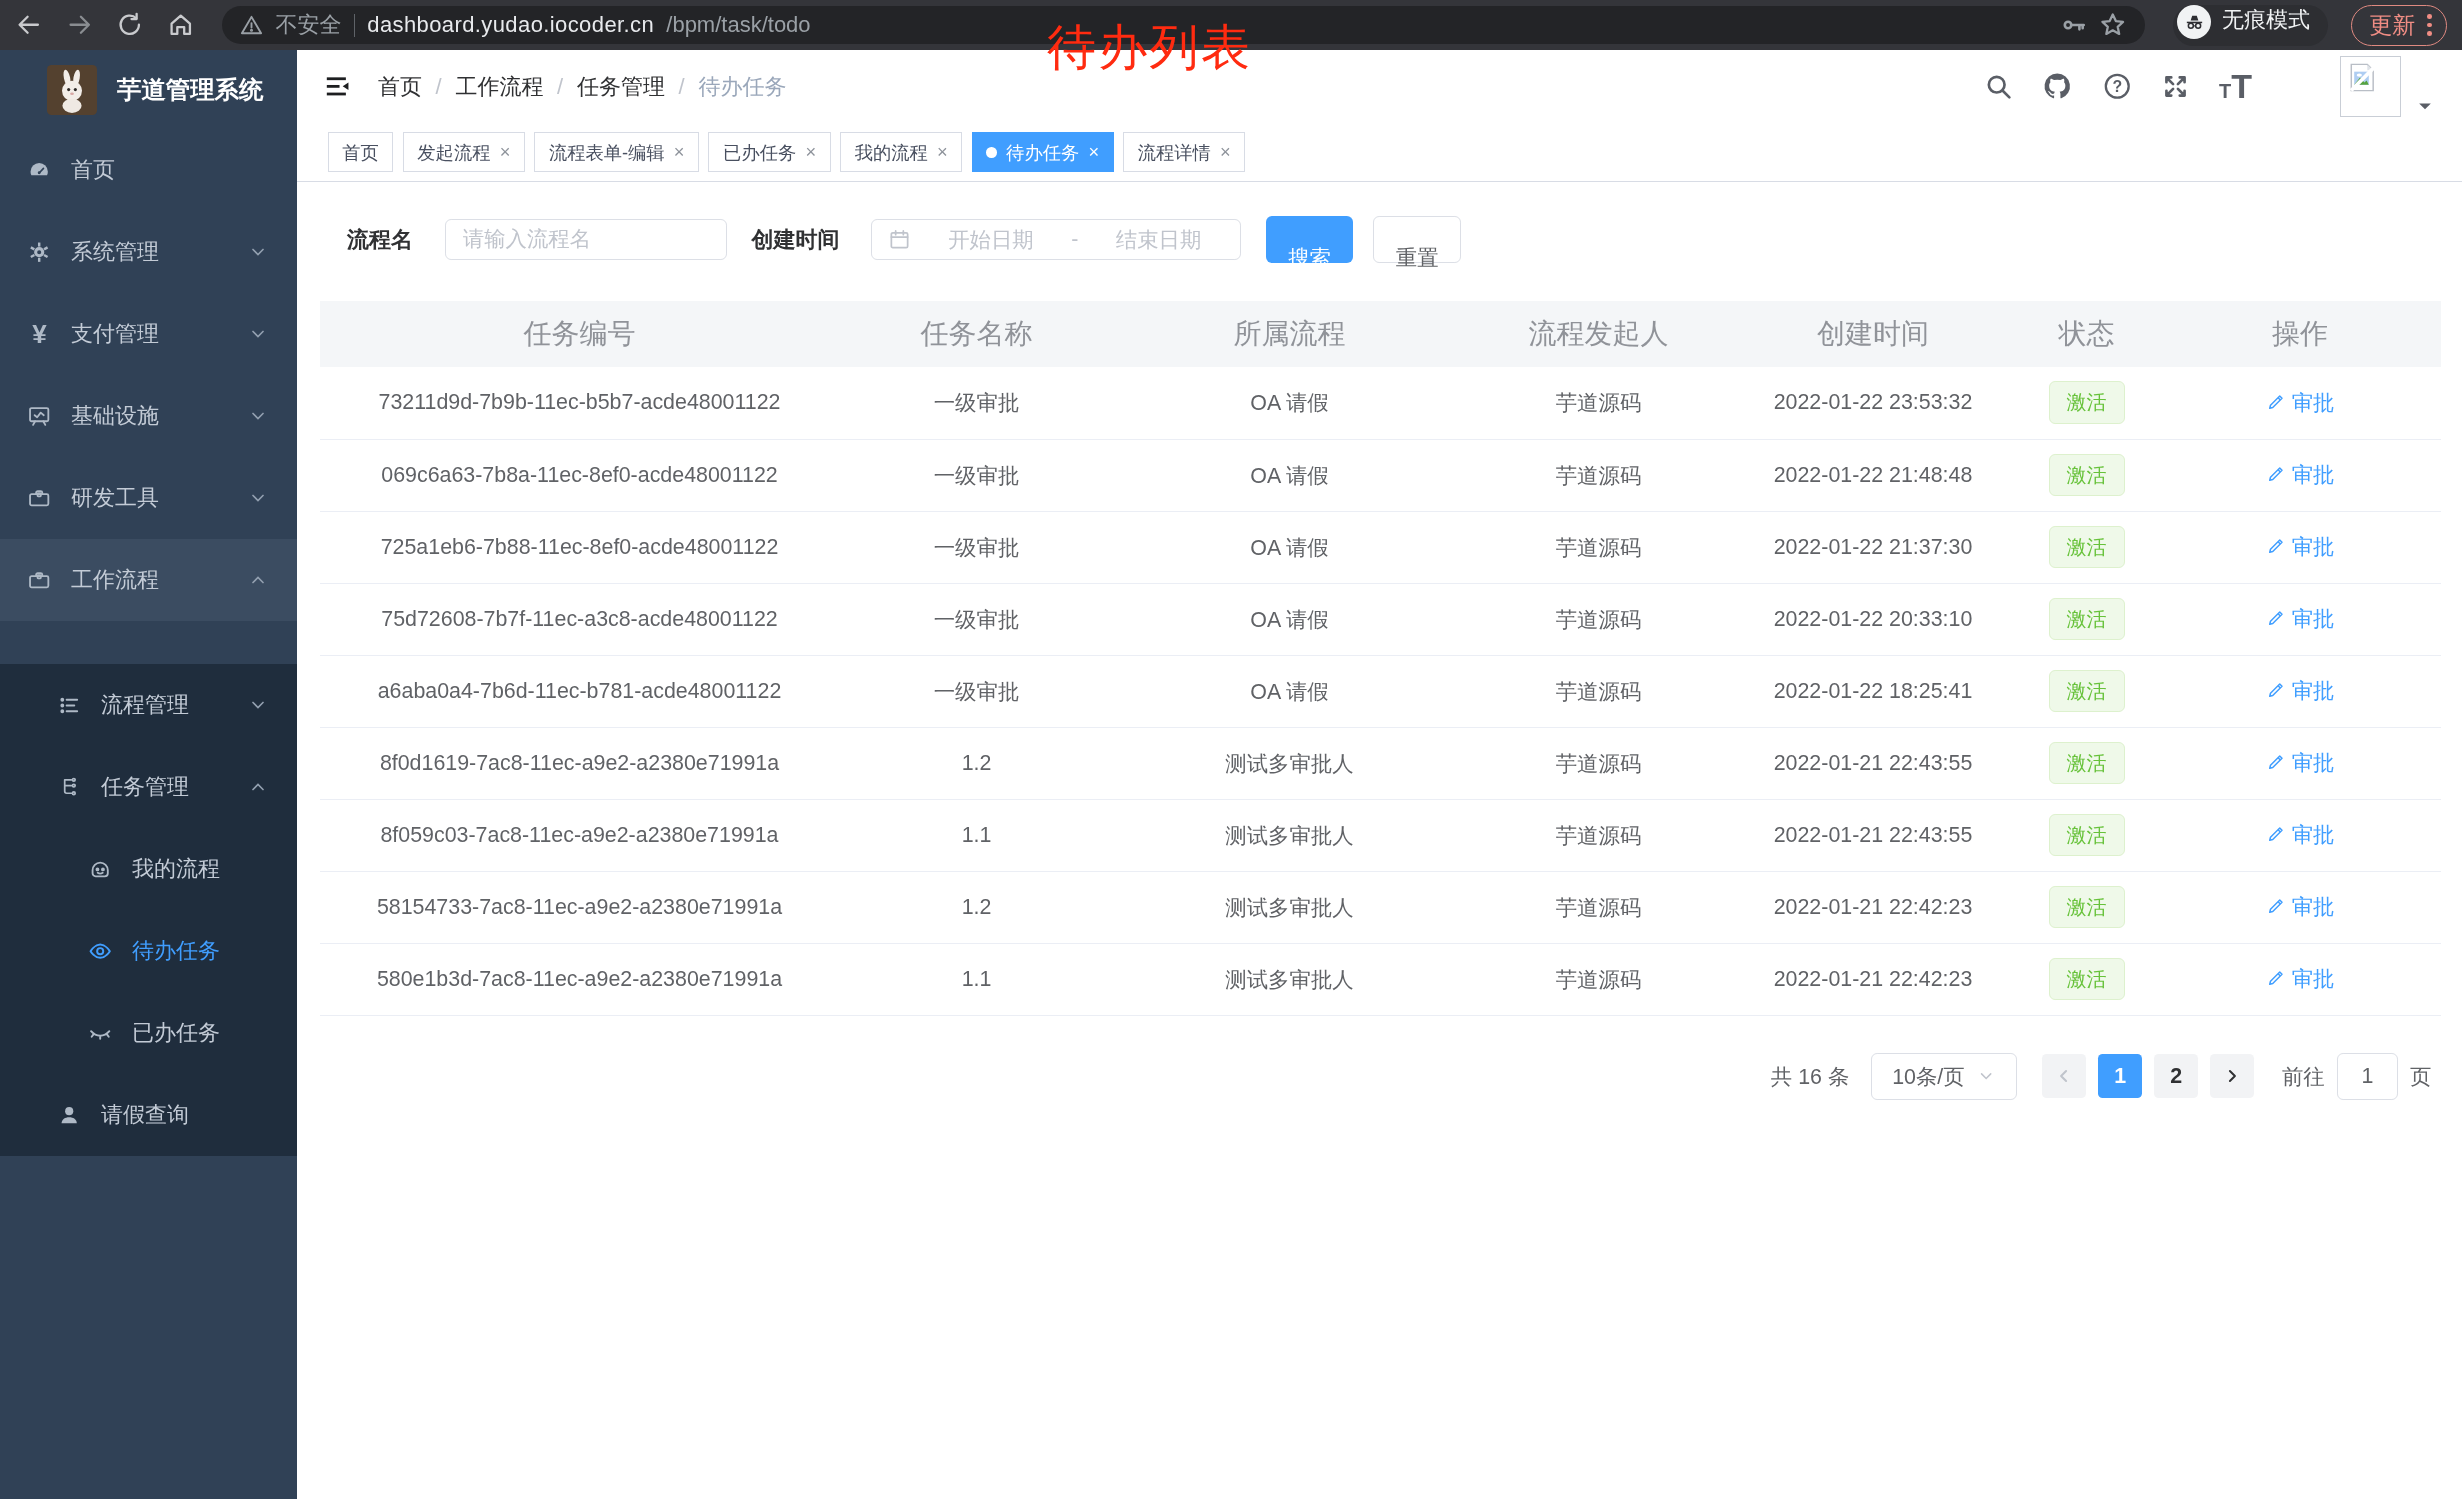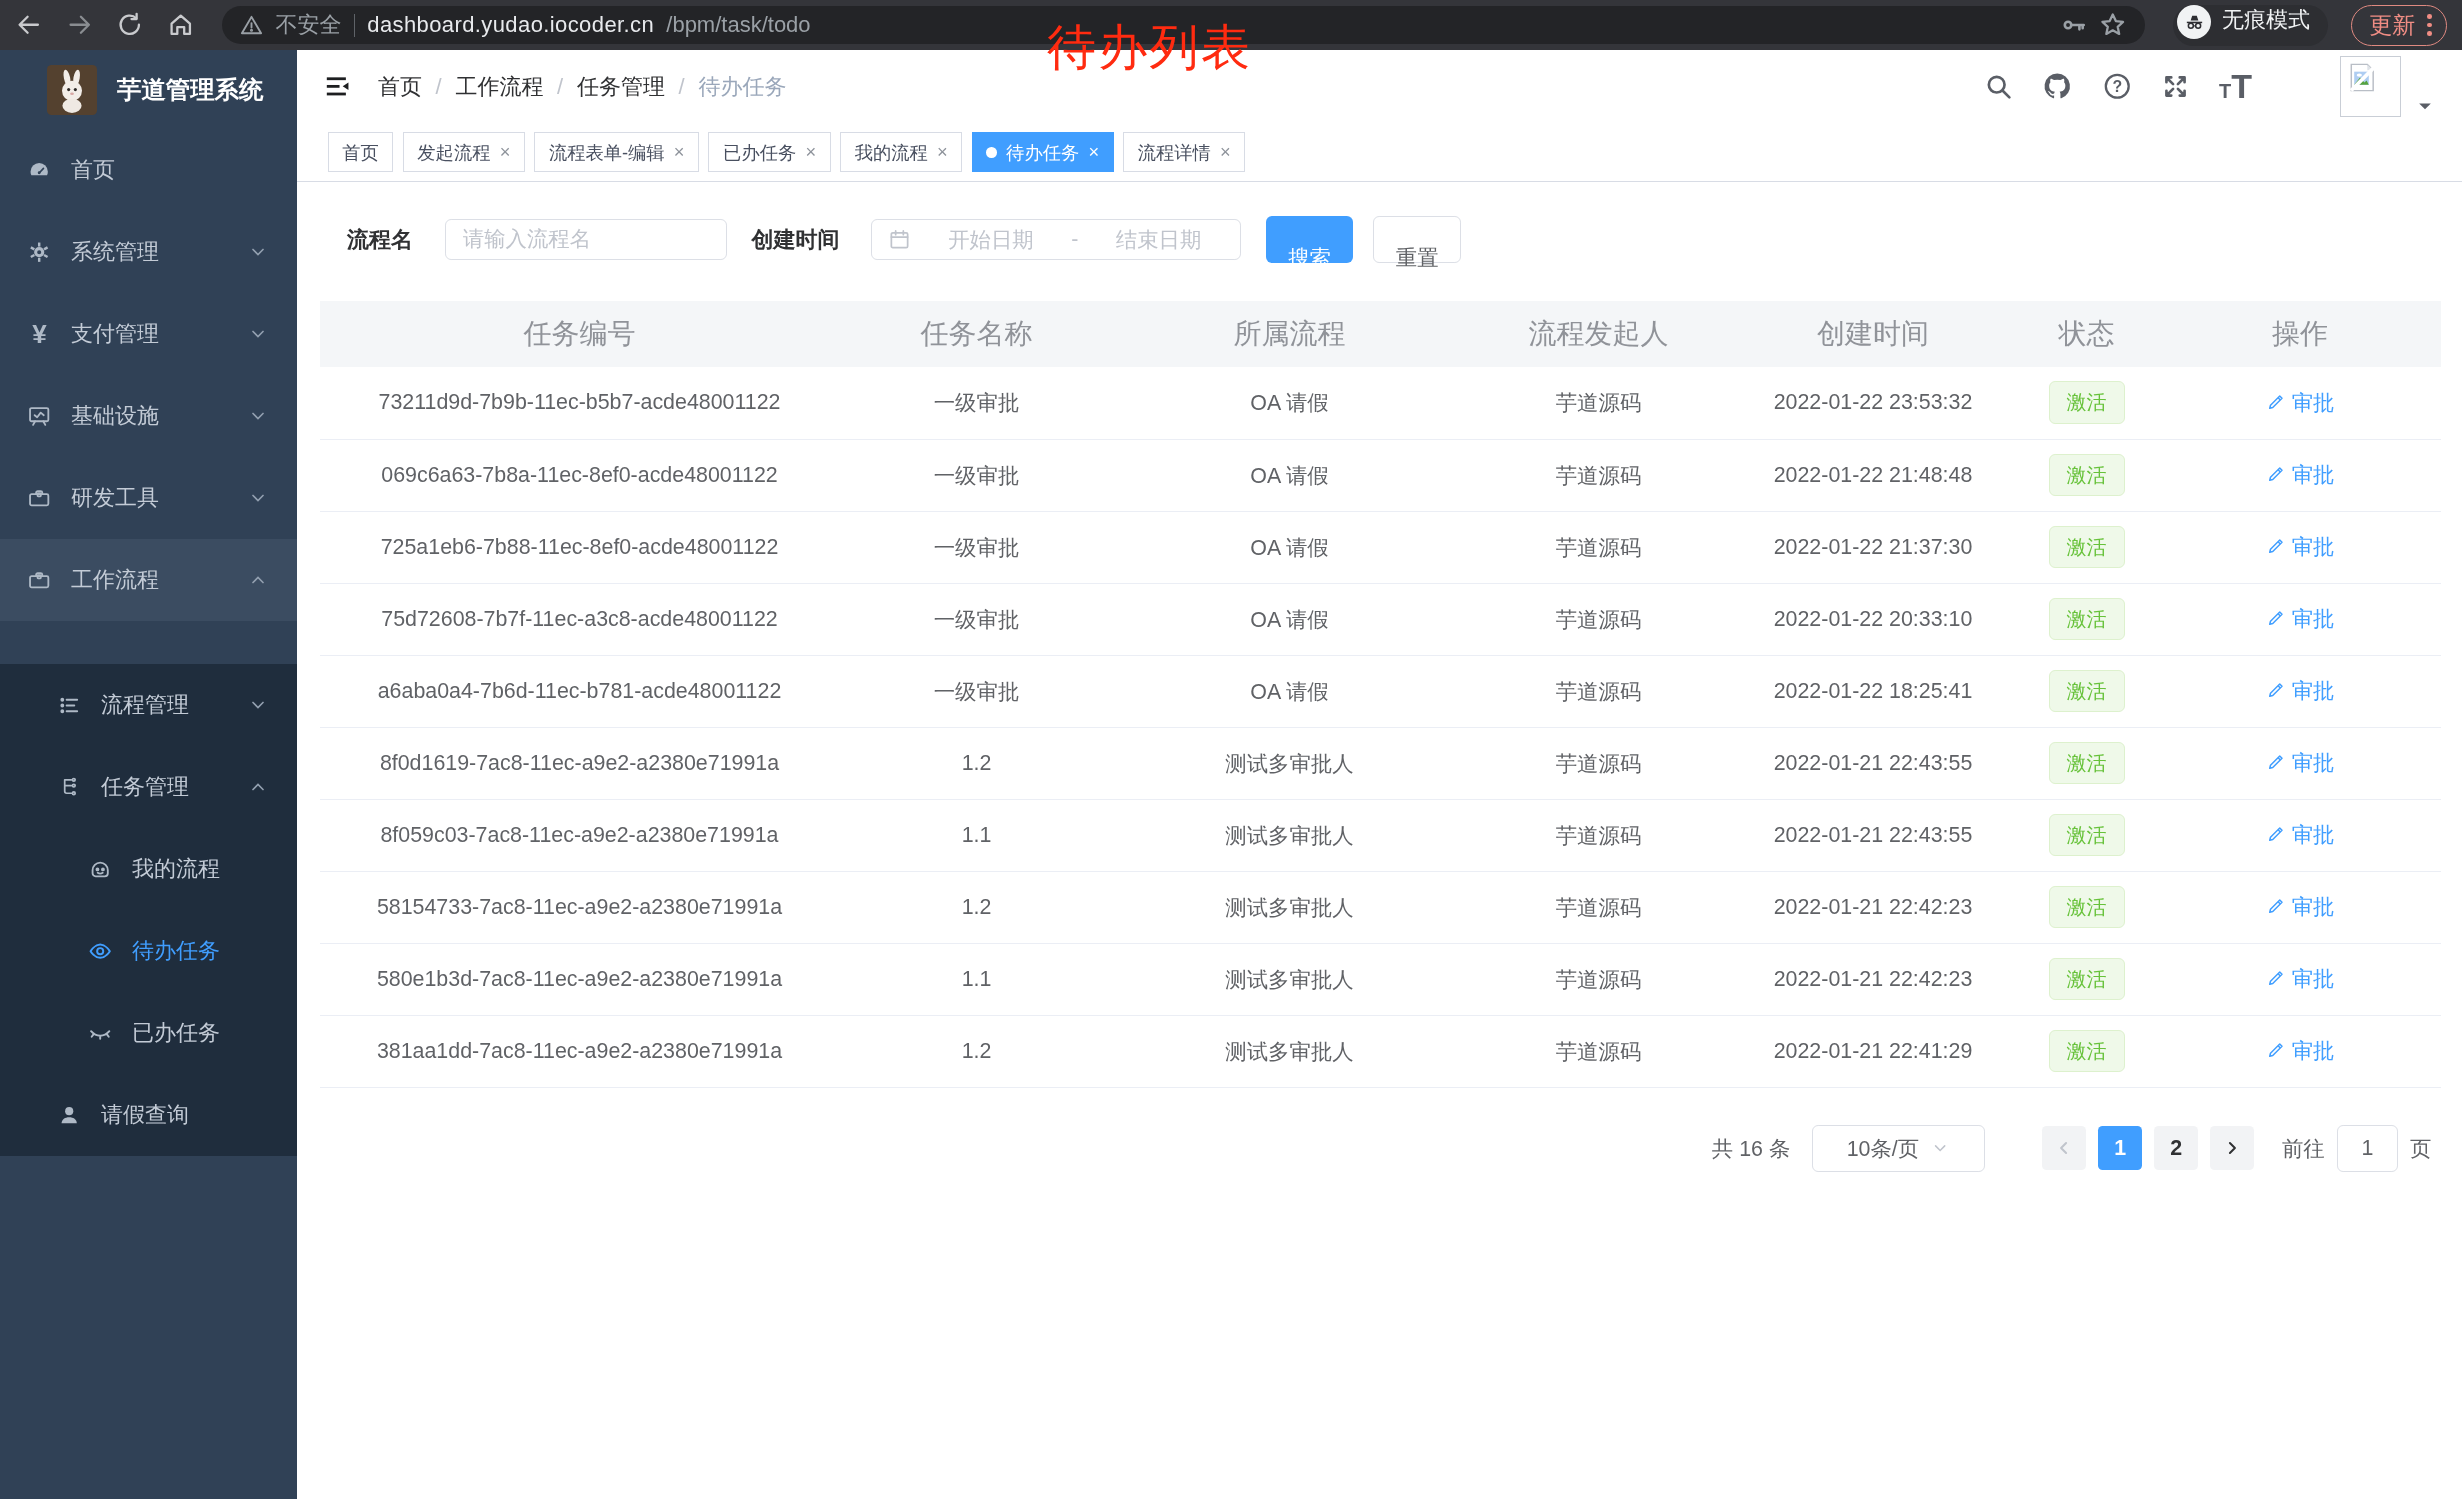--- a/index.html
+++ b/index.html
@@ -137,21 +137,21 @@
   .tbl tr td:first-child { color: #606266; }
   .badge {
     display: inline-block; padding: 6.9px 17px; border-radius: 6.1px;
     background: #eff9e9; border: 1.5px solid #ddf1cd; color: #67c23a; font-size: 20px;
   }
   .act-link { color: #409eff; display: inline-flex; align-items: center; gap: 6.1px; cursor: pointer; }
 
   
   .pager { display: flex; align-items: center; justify-content: flex-end; margin: 37px 30.5px 0 0; font-size: 21.4px; color: #606266; }
   .pg-total { margin-right: 21.4px; }
-  .pg-size { width: 173px; height: 47px; border: 1.5px solid #dcdfe6; border-radius: 6.1px; display: flex; align-items: center; justify-content: center; gap: 12.2px; color: #606266; margin-right: 45px; cursor: pointer; }
+  .pg-size { width: 146px; height: 47px; border: 1.5px solid #dcdfe6; border-radius: 6.1px; display: flex; align-items: center; justify-content: center; gap: 12.2px; color: #606266; margin-right: 13px; cursor: pointer; }
   .pg-size .chev { color: #c0c4cc; }
   .pg-btn {
     min-width: 44px; height: 44px; border-radius: 4.6px; background: #f2f3f5;
     display: inline-flex; align-items: center; justify-content: center;
     margin-left: 12.2px; font-weight: 700; color: #303133; cursor: pointer;
   }
   .pg-btn.dis { color: #c0c4cc; }
   .pg-btn.cur { background: #409eff; color: #fff; }
   .pg-goto { margin-left: 27.5px; display: flex; align-items: center; gap: 12.2px; }
   .pg-goto input { width: 61px; height: 47px; border: 1.5px solid #dcdfe6; border-radius: 6.1px; text-align: center; font-size: 21.4px; color: #606266; outline: 0; font-family: inherit; }
@@ -702,35 +702,20 @@
             <td>2022-01-21 22:42:23</td>
           <td><span class="badge">激活</span></td>
           <td><span class="act-link">
                 <svg width="20" height="20" viewBox="0 0 24 24" fill="none" stroke="#409eff" stroke-width="1.8" stroke-linejoin="round">
                   <path d="M4.5 19.5l.9-3.6L16.5 4.8l2.7 2.7L8.1 18.6l-3.6.9z"></path>
                   <path d="M14.5 6.8l2.7 2.7"></path>
                 </svg>
                 <span>审批</span>
               </span></td>
         </tr>
-        <tr>
-          <td>381aa1dd-7ac8-11ec-a9e2-a2380e71991a</td>
-            <td>1.2</td>
-            <td>测试多审批人</td>
-            <td>芋道源码</td>
-            <td>2022-01-21 22:41:29</td>
-          <td><span class="badge">激活</span></td>
-          <td><span class="act-link">
-                <svg width="20" height="20" viewBox="0 0 24 24" fill="none" stroke="#409eff" stroke-width="1.8" stroke-linejoin="round">
-                  <path d="M4.5 19.5l.9-3.6L16.5 4.8l2.7 2.7L8.1 18.6l-3.6.9z"></path>
-                  <path d="M14.5 6.8l2.7 2.7"></path>
-                </svg>
-                <span>审批</span>
-              </span></td>
-        </tr>
       </tbody>
     </table>
 
     <div class="pager">
       <span class="pg-total">共 16 条</span>
       <span class="pg-size">
         <span>10条/页</span>
         <span class="chev">
             <svg width="18.3" height="18.3" viewBox="0 0 24 24" fill="none" stroke="currentColor" stroke-width="2" stroke-linecap="round">
               <path d="M6 9l6 6 6-6"></path>

